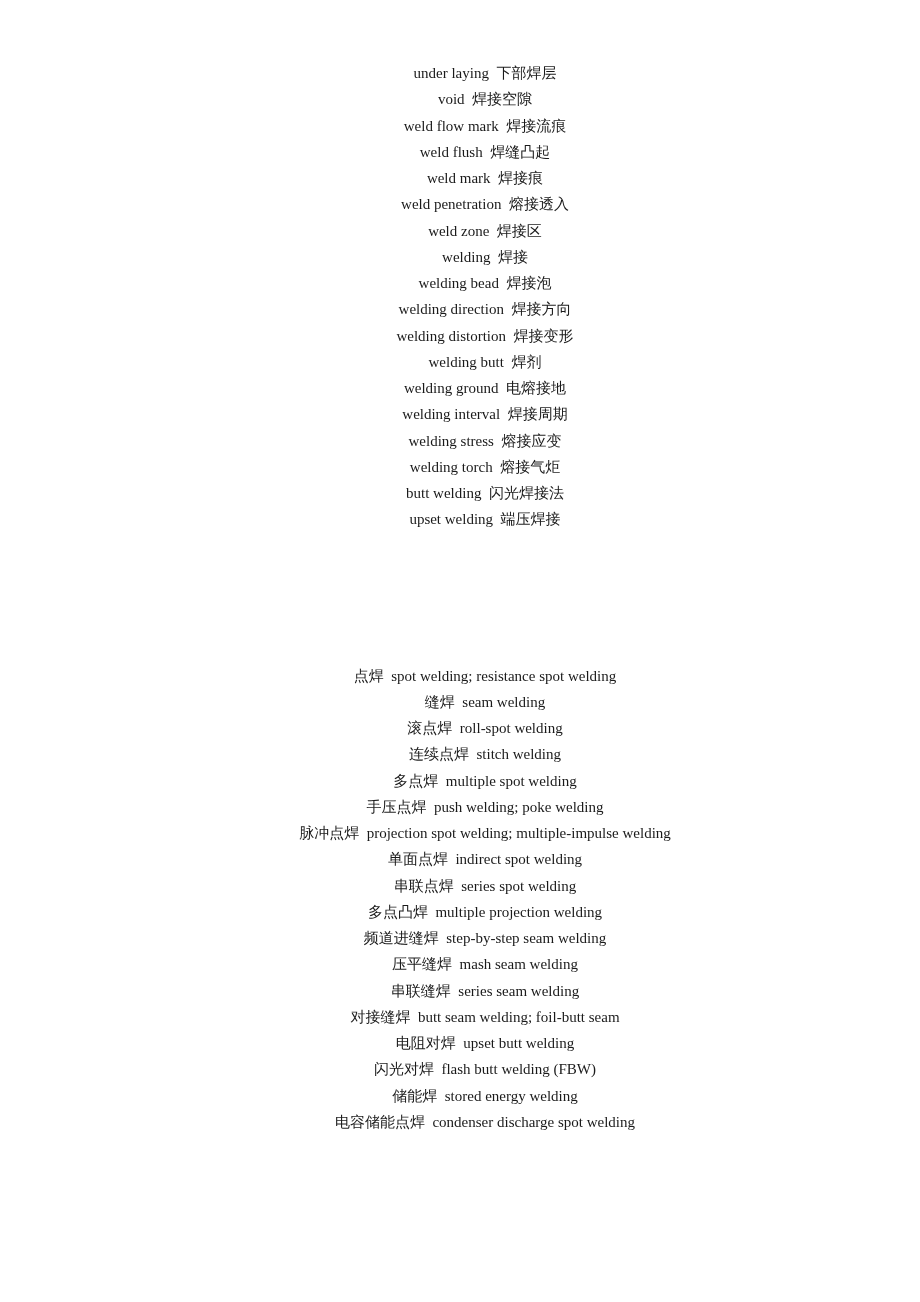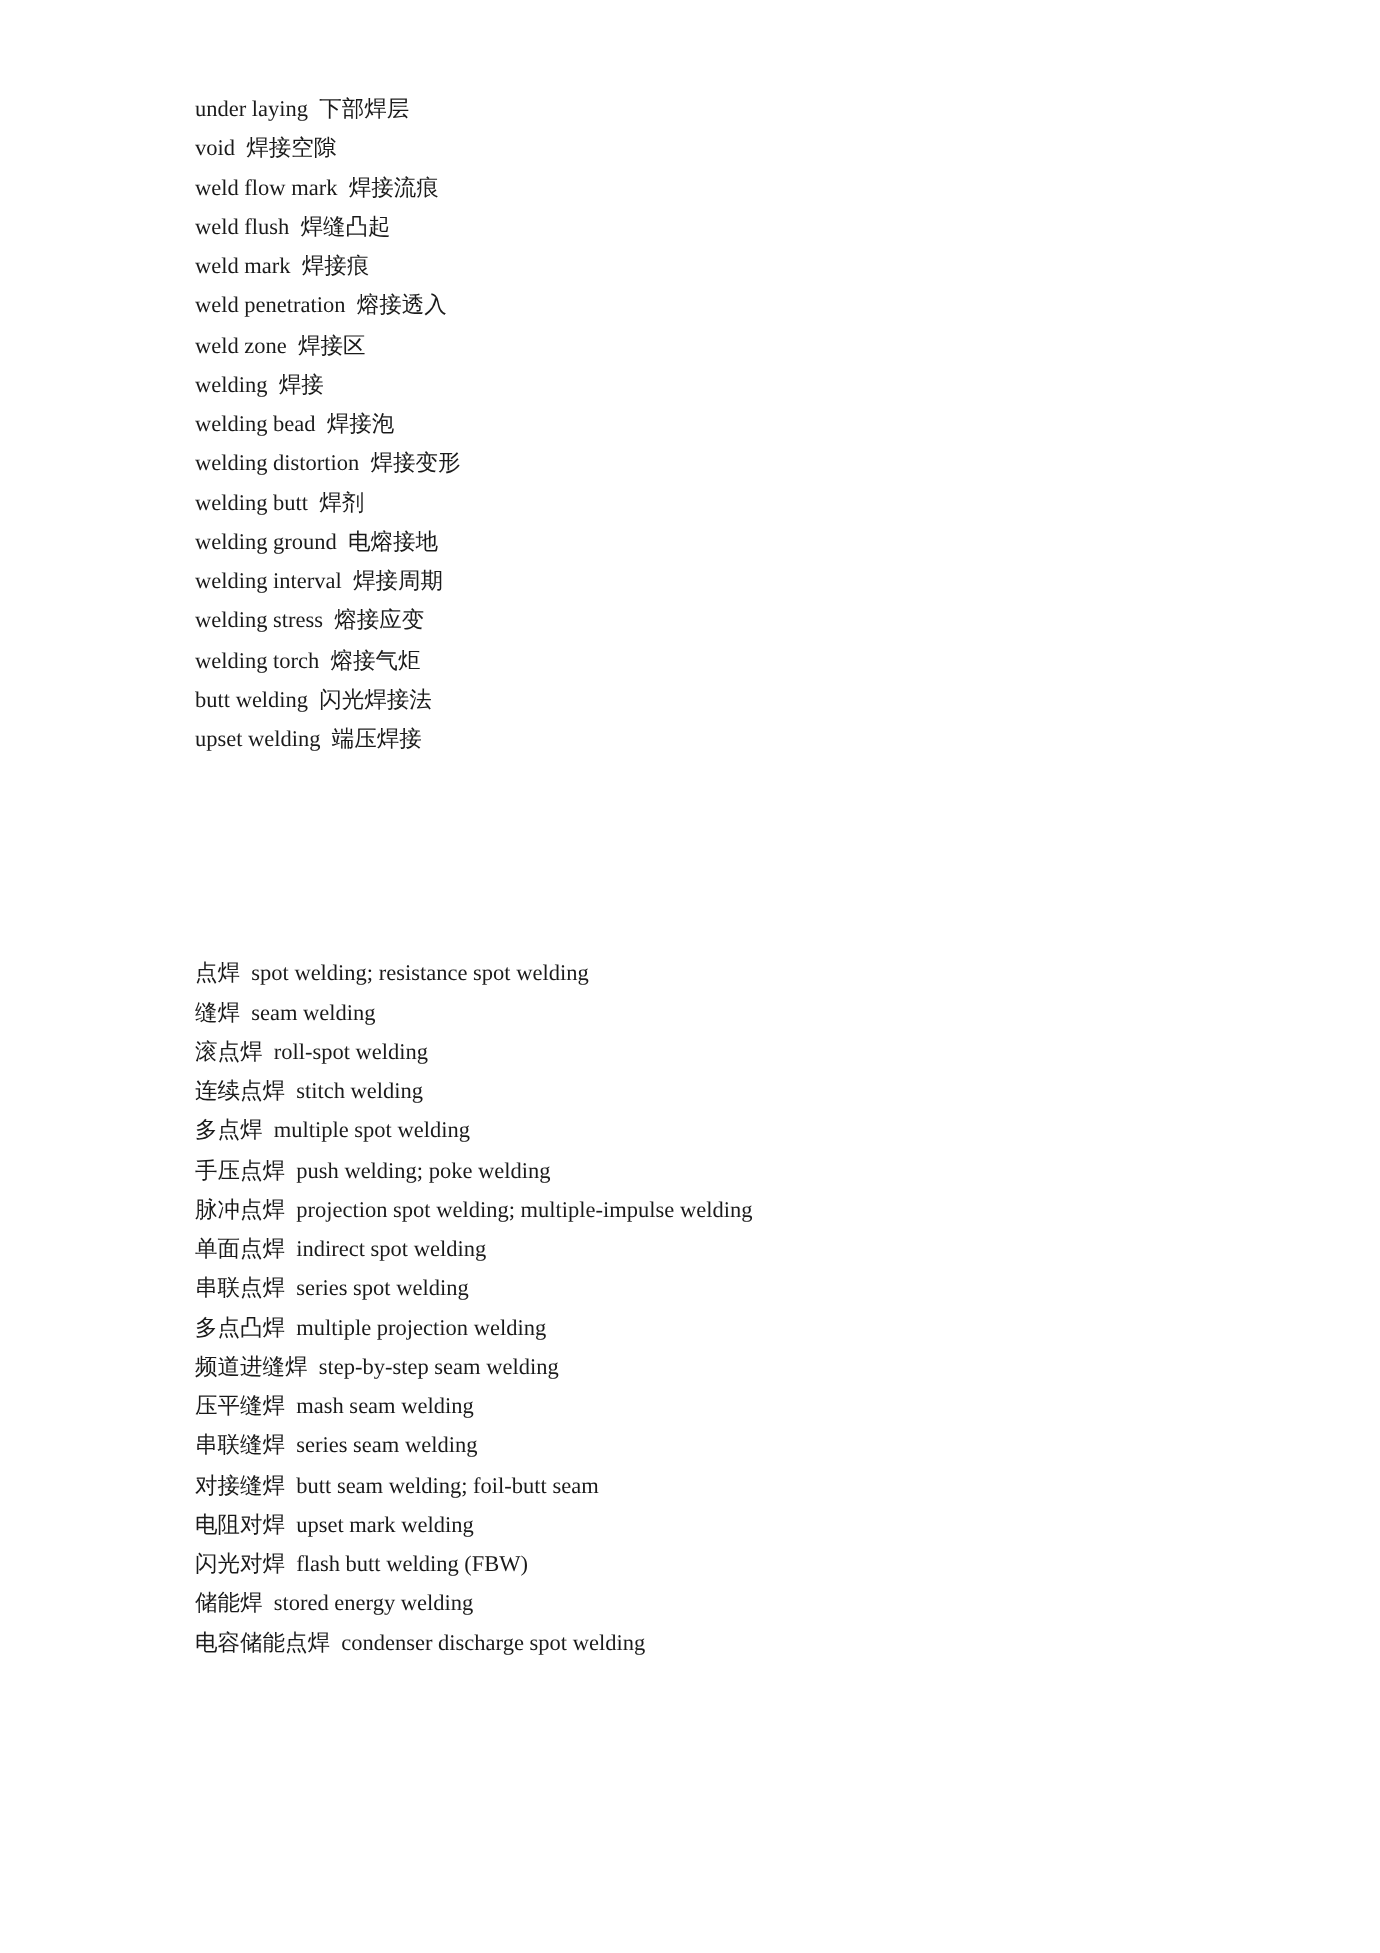--- a/index.html
+++ b/index.html
@@ -12,20 +12,21 @@
       font-family: "Times New Roman", Times, serif;
       font-size: 15px;
       color: #1a1a1a;
       width: 920px;
       min-height: 1302px;
       padding: 60px 80px 60px 130px;
       line-height: 1.75;
     }
     .section {
       margin-bottom: 10px;
+      text-align: center;
     }
     .term-line {
       display: block;
       white-space: pre-wrap;
     }
     .spacer {
       height: 60px;
     }
   </style>
 </head>
@@ -34,20 +35,21 @@
 <div class="section">
 <span class="term-line">under laying  下部焊层</span>
     <span class="term-line">void  焊接空隙</span>
     <span class="term-line">weld flow mark  焊接流痕</span>
     <span class="term-line">weld flush  焊缝凸起</span>
     <span class="term-line">weld mark  焊接痕</span>
     <span class="term-line">weld penetration  熔接透入</span>
     <span class="term-line">weld zone  焊接区</span>
     <span class="term-line">welding  焊接</span>
     <span class="term-line">welding bead  焊接泡</span>
+    <span class="term-line">welding direction  焊接方向</span>
     <span class="term-line">welding distortion  焊接变形</span>
     <span class="term-line">welding butt  焊剂</span>
     <span class="term-line">welding ground  电熔接地</span>
     <span class="term-line">welding interval  焊接周期</span>
     <span class="term-line">welding stress  熔接应变</span>
     <span class="term-line">welding torch  熔接气炬</span>
     <span class="term-line">butt welding  闪光焊接法</span>
     <span class="term-line">upset welding  端压焊接</span>
   </div>
 
@@ -62,17 +64,17 @@
     <span class="term-line">多点焊  multiple spot welding</span>
     <span class="term-line">手压点焊  push welding; poke welding</span>
     <span class="term-line">脉冲点焊  projection spot welding; multiple-impulse welding</span>
     <span class="term-line">单面点焊  indirect spot welding</span>
     <span class="term-line">串联点焊  series spot welding</span>
     <span class="term-line">多点凸焊  multiple projection welding</span>
     <span class="term-line">频道进缝焊  step-by-step seam welding</span>
     <span class="term-line">压平缝焊  mash seam welding</span>
     <span class="term-line">串联缝焊  series seam welding</span>
     <span class="term-line">对接缝焊  butt seam welding; foil-butt seam</span>
-    <span class="term-line">电阻对焊  upset mark welding</span>
+    <span class="term-line">电阻对焊  upset butt welding</span>
     <span class="term-line">闪光对焊  flash butt welding (FBW)</span>
     <span class="term-line">储能焊  stored energy welding</span>
     <span class="term-line">电容储能点焊  condenser discharge spot welding</span>
   </div>
 
 </body></html>

